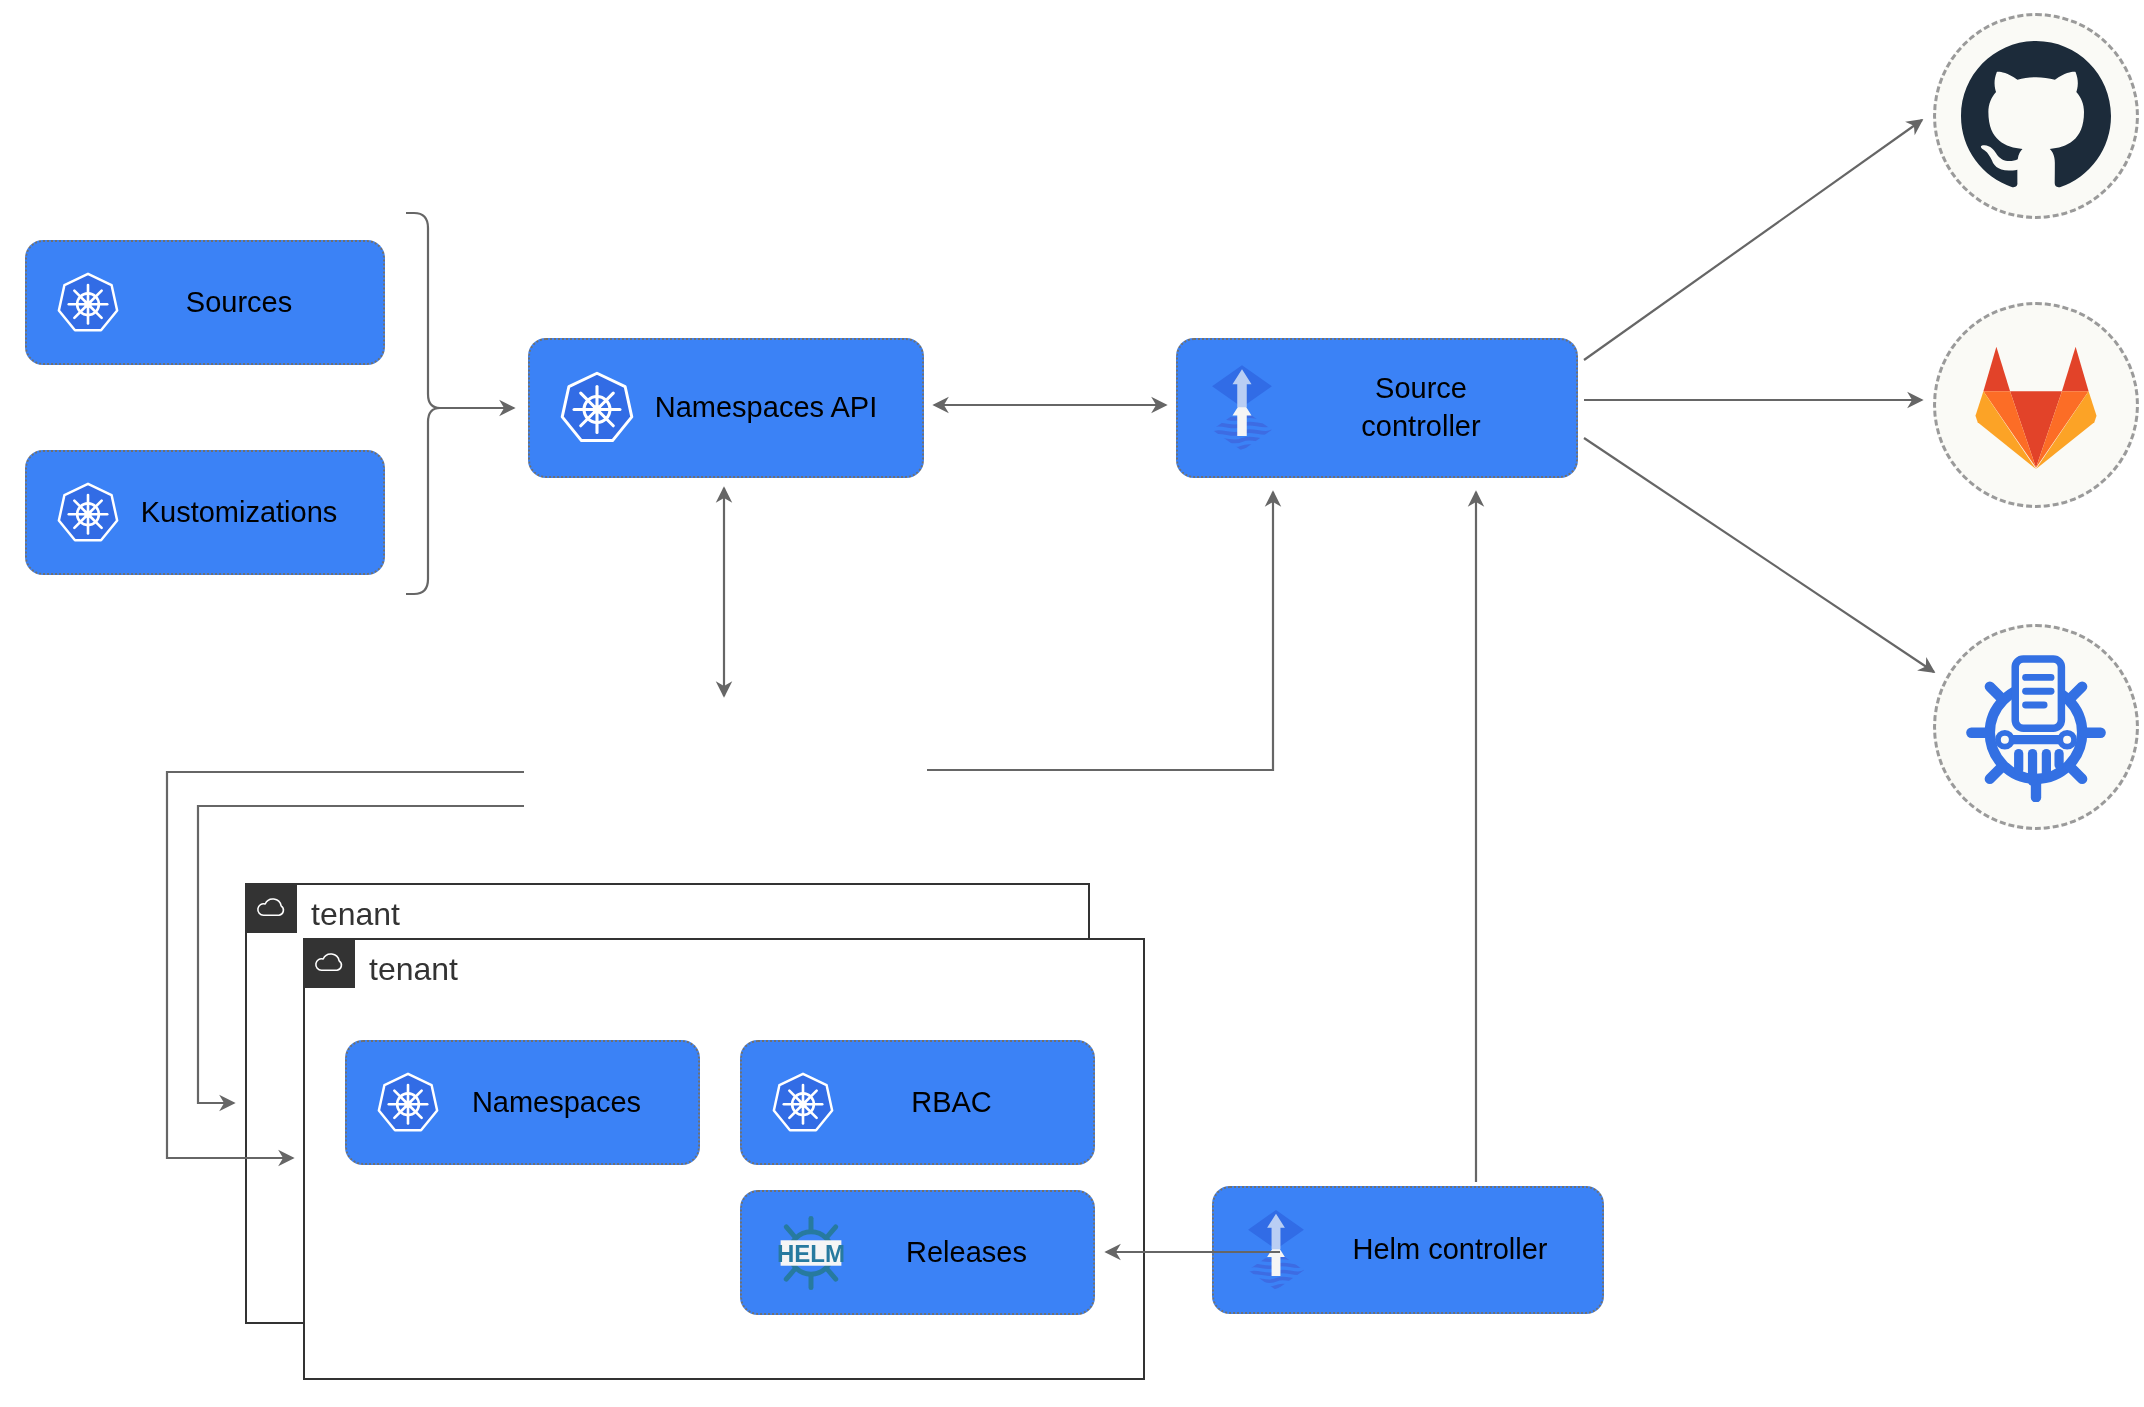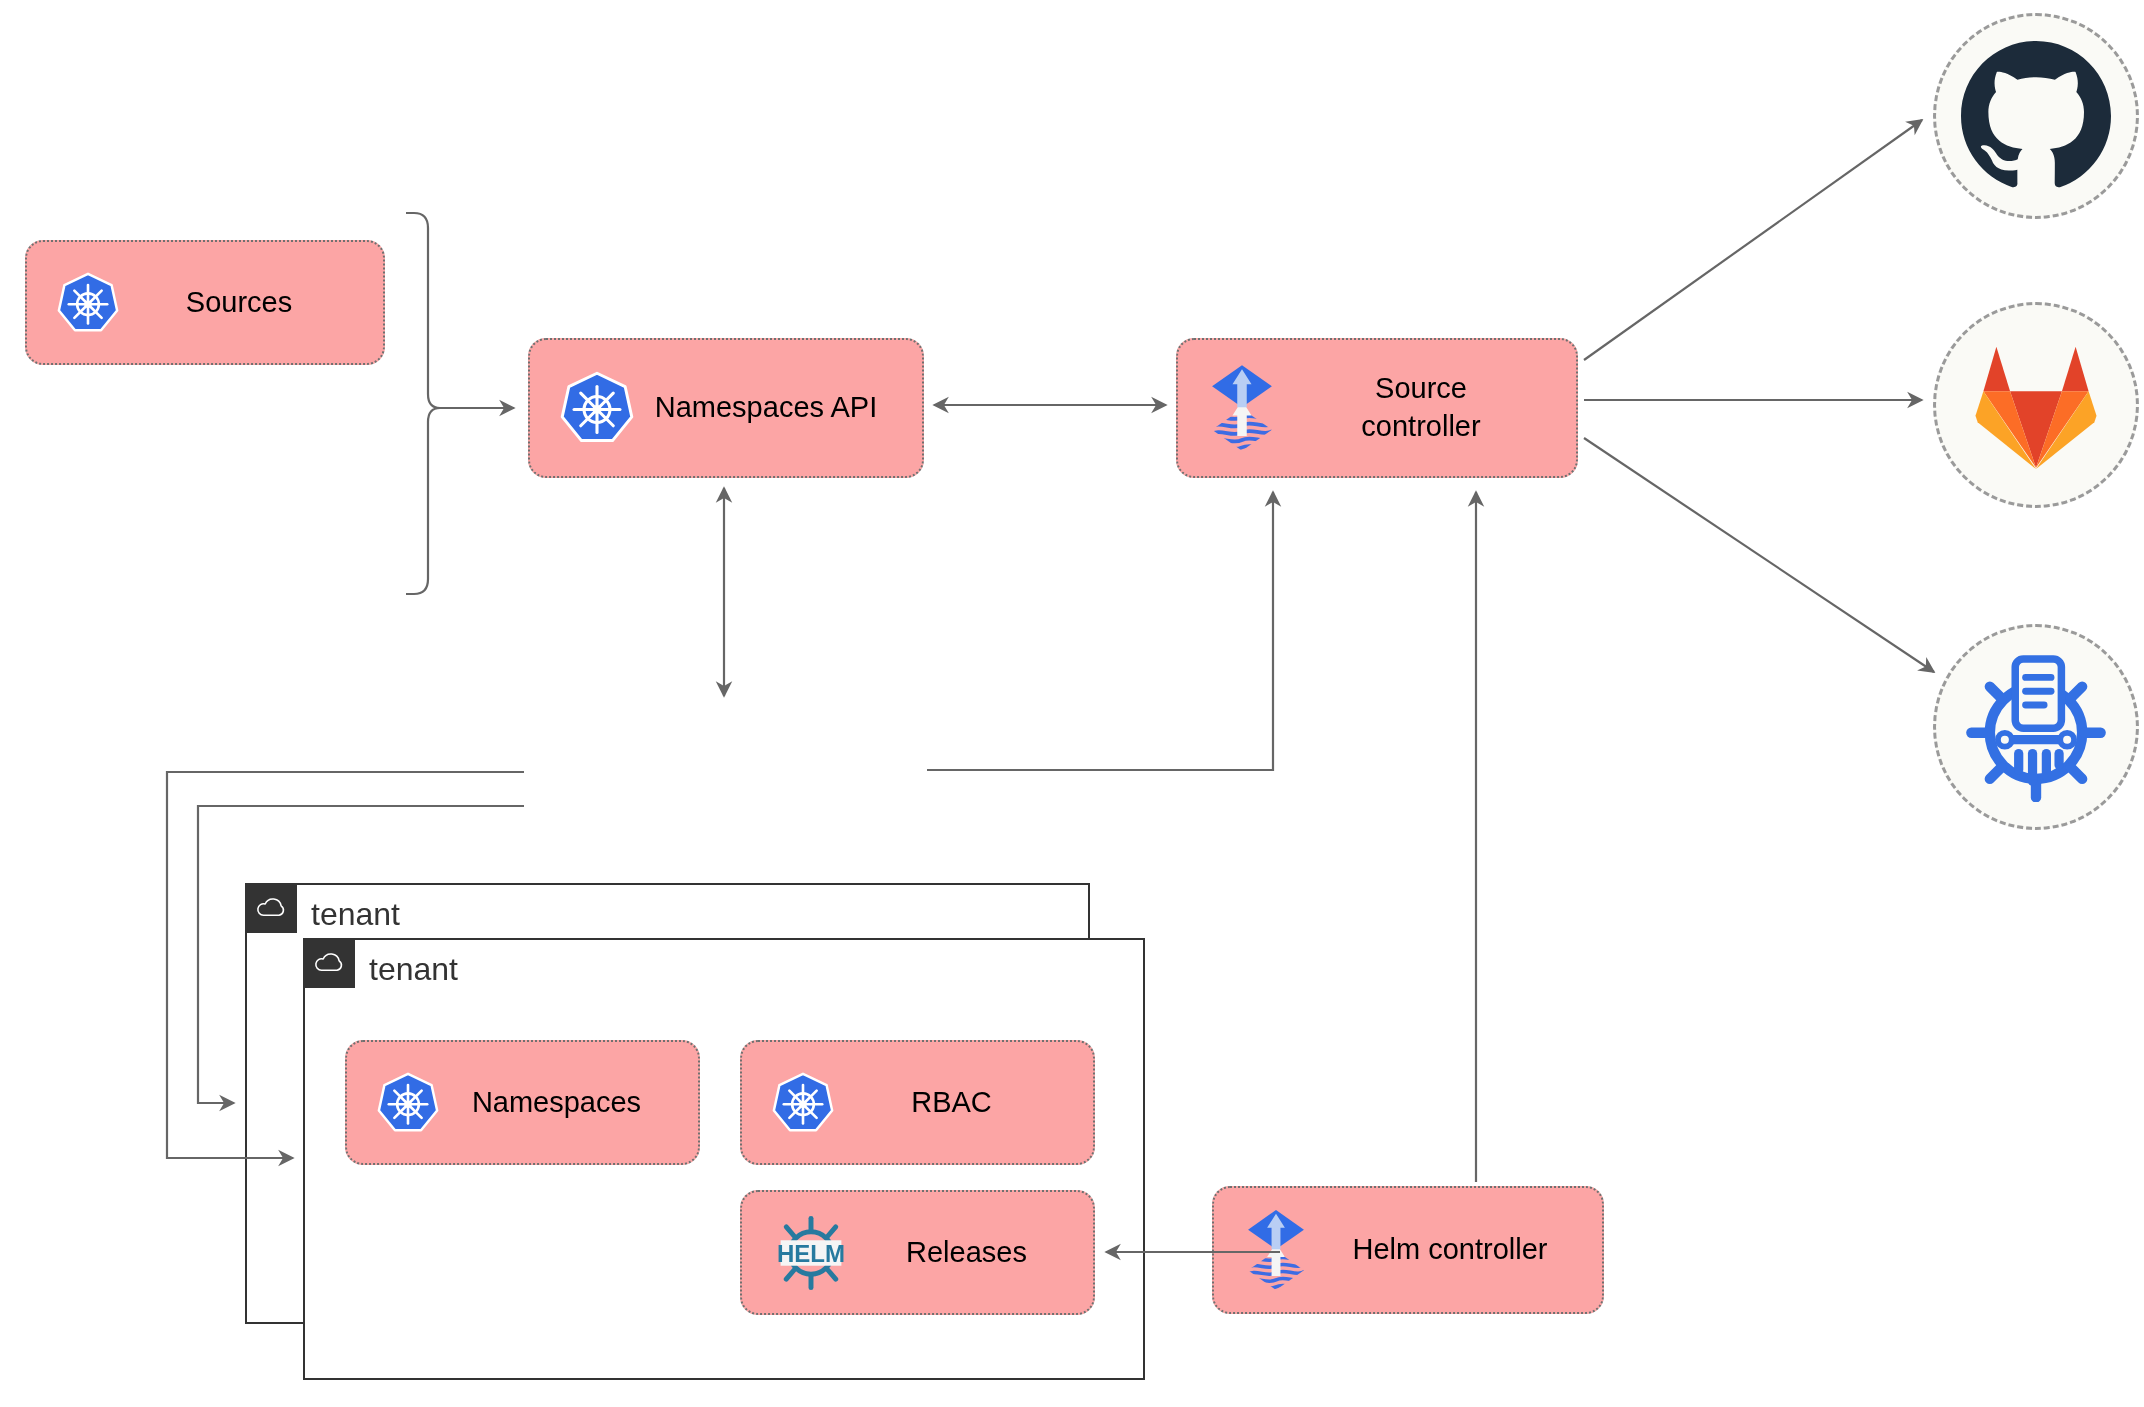--- a/index.html
+++ b/index.html
@@ -1,20 +1,20 @@
 <!DOCTYPE html>
 <html><head>
 <meta charset="utf-8">
 <style>
   html,body{margin:0;padding:0;background:#ffffff;}
   #canvas{position:relative;width:2144px;height:1407px;background:#ffffff;overflow:hidden;
           font-family:"Liberation Sans",sans-serif;}
 
   
-  .node{position:absolute;display:flex;align-items:center;background:#fca5a5;
+  .node{position:absolute;display:flex;align-items:center;background:#3b82f6;
         border:2px dotted #707070;border-radius:18px;z-index:4;box-sizing:border-box;}
   .node .iconwrap{flex:0 0 auto;margin-left:30px;display:flex;align-items:center;}
   .node .label{flex:1;text-align:center;font-size:29px;color:#000;line-height:1.3;padding-right:24px;}
   .node.two-line .label{max-width:210px;margin:0 auto;padding-right:10px;}
 
   
   .tenant{position:absolute;background:#ffffff;border:2px solid #333333;box-sizing:border-box;}
   .tenant .tab{position:absolute;left:-2px;top:-2px;width:52px;height:50px;background:#333333;
                display:flex;align-items:center;justify-content:center;}
   .tenant .tlabel{position:absolute;left:64px;top:11px;font-size:32px;color:#333333;}
@@ -141,20 +141,28 @@
 
   <div class="node" style="left:25px;top:240px;width:360px;height:125px;">
     <span class="iconwrap">
         <svg width="62" height="62">
           <use href="#sym-k8s"></use>
         </svg>
       </span>
     <span class="label">Sources</span>
   </div>
 
+  <div class="node" style="left:25px;top:450px;width:360px;height:125px;">
+    <span class="iconwrap">
+        <svg width="62" height="62">
+          <use href="#sym-k8s"></use>
+        </svg>
+      </span>
+    <span class="label">Kustomizations</span>
+  </div>
 
   <div class="node" style="left:528px;top:338px;width:396px;height:140px;">
     <span class="iconwrap">
         <svg width="74" height="74">
           <use href="#sym-k8s"></use>
         </svg>
       </span>
     <span class="label">Namespaces API</span>
   </div>
 

